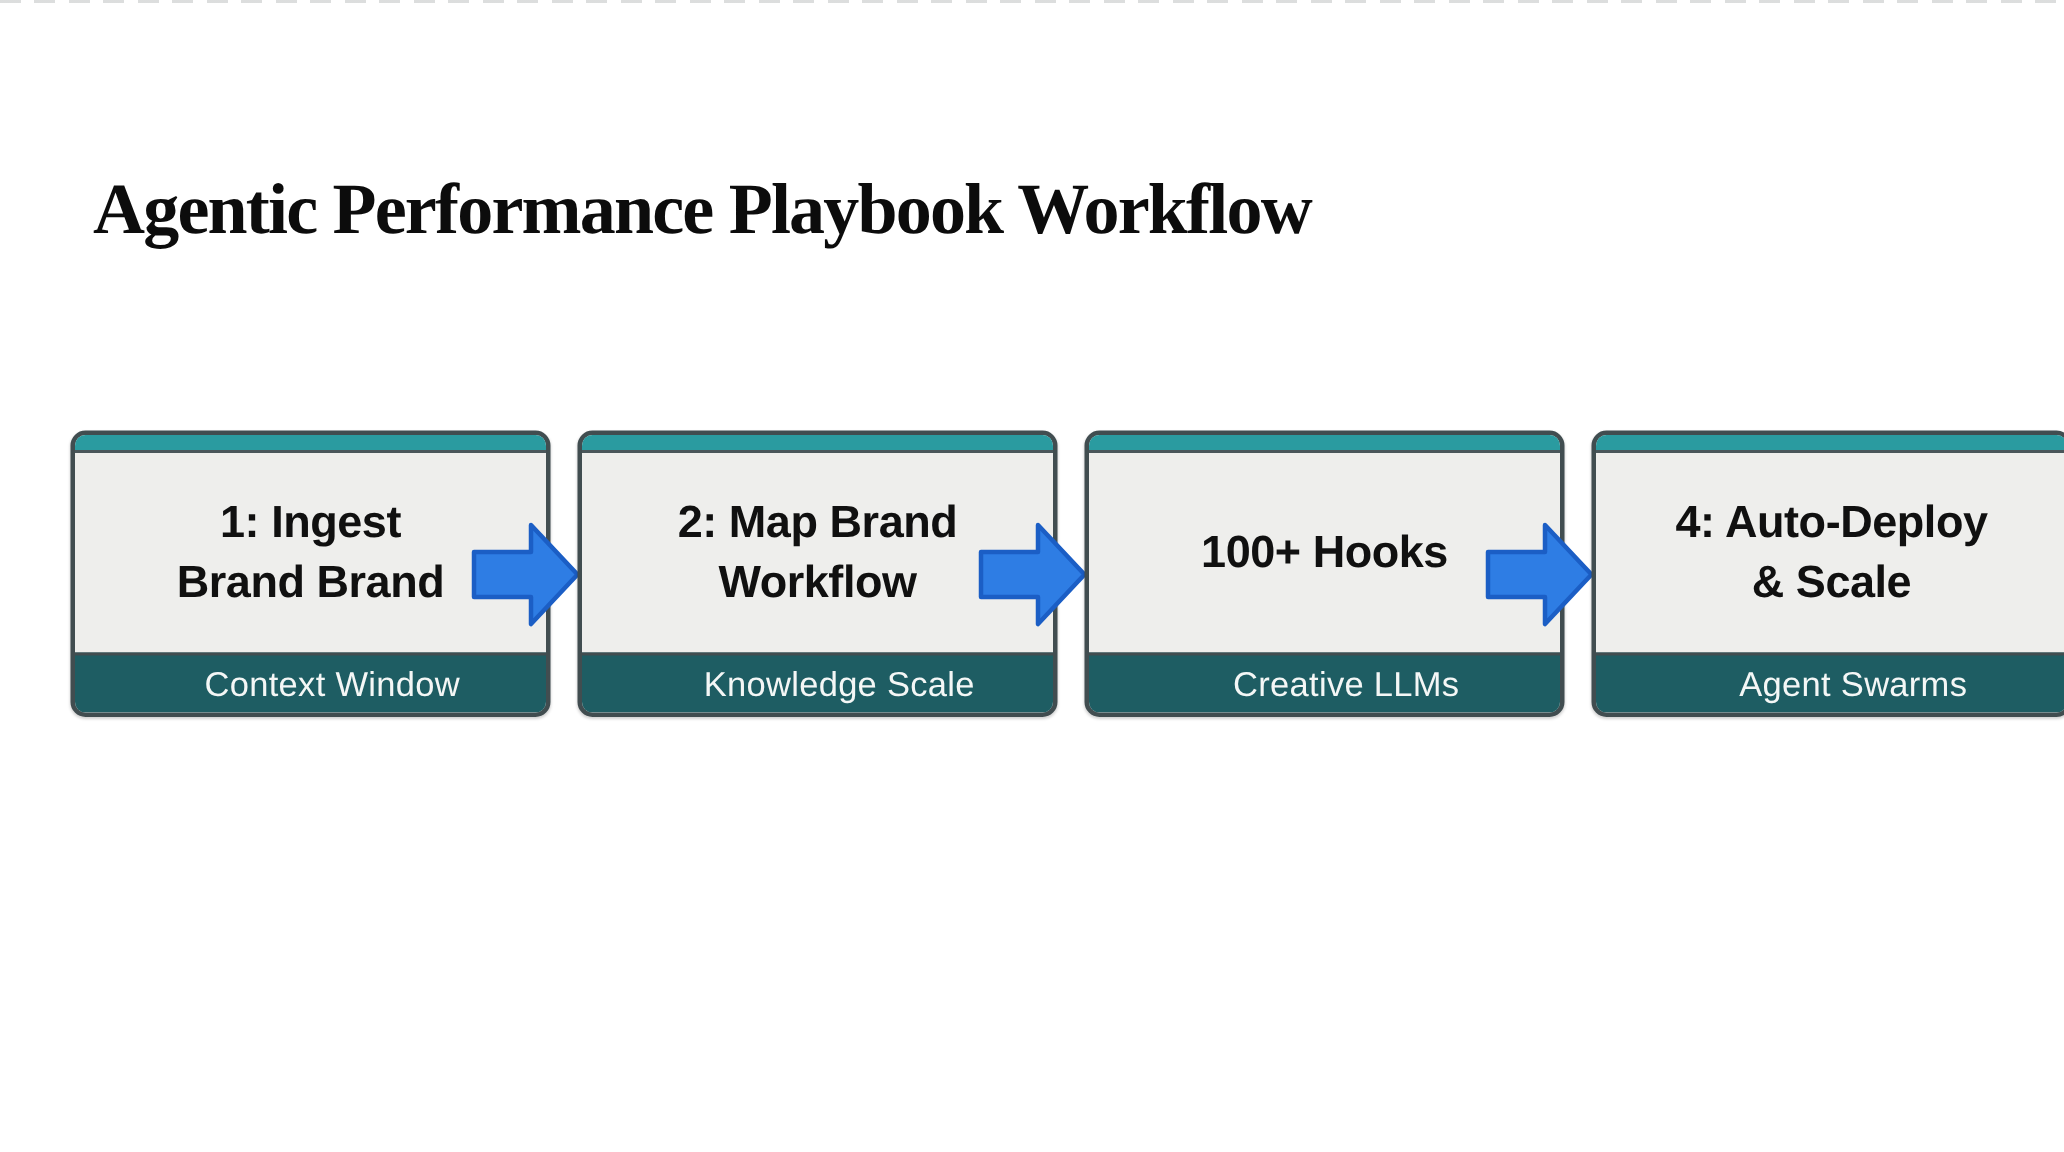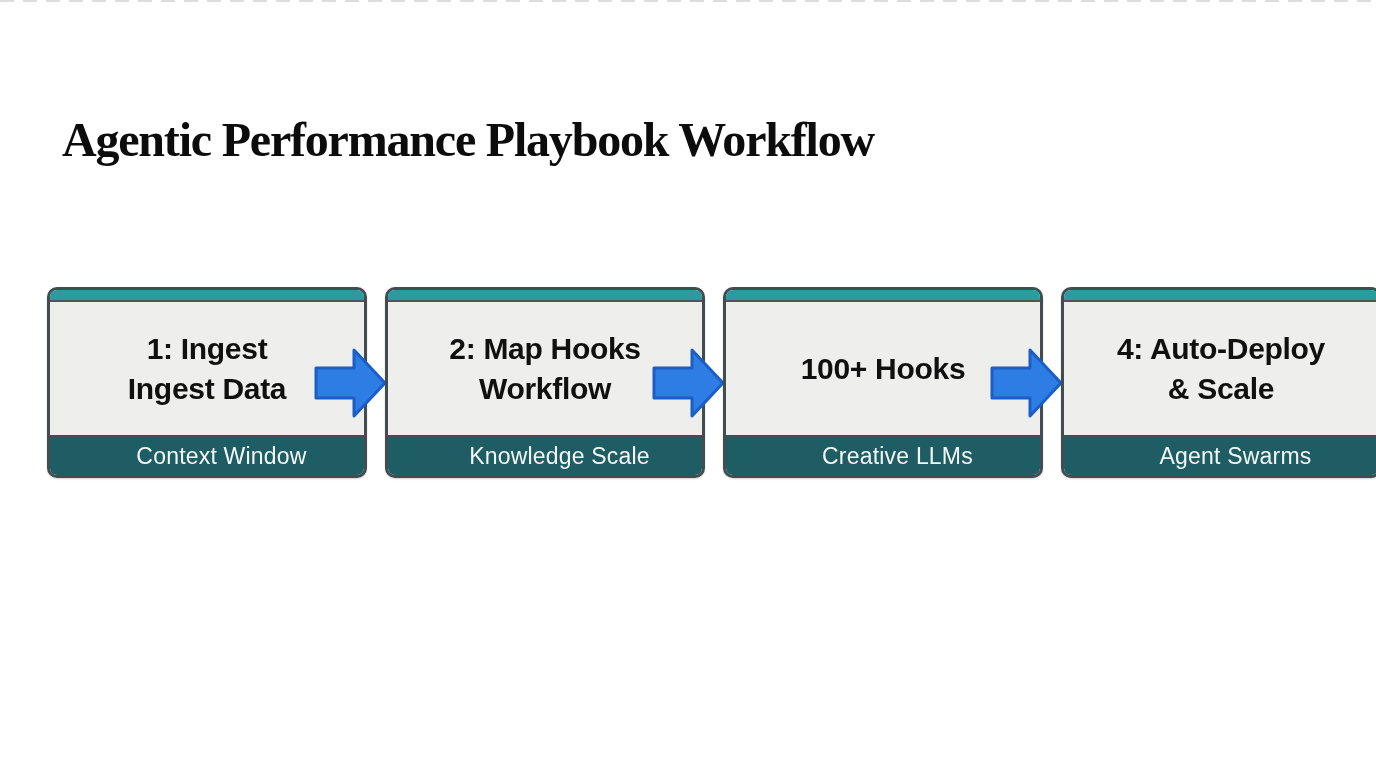--- a/index.html
+++ b/index.html
@@ -77,35 +77,35 @@
 
 <div class="top-edge-artifact"></div>
 
 <h1 class="page-title">Agentic Performance Playbook Workflow</h1>
 
 <div class="step" style="left:47px">
   <div class="step-top"></div>
   <div class="step-body">
     <div>
       <span>1: Ingest</span>
-      <span>Ingest Data</span>
+      <span>Brand Brand</span>
     </div>
   </div>
   <div class="step-label">Context Window</div>
 </div>
 
 <svg class="arrow" style="left:314px" width="74" height="72" viewBox="0 0 74 72">
   <polygon points="2,21 40,21 40,3 71,36 40,69 40,51 2,51"></polygon>
 </svg>
 
 <div class="step" style="left:385px">
   <div class="step-top"></div>
   <div class="step-body">
     <div>
-      <span>2: Map Hooks</span>
+      <span>2: Map Brand</span>
       <span>Workflow</span>
     </div>
   </div>
   <div class="step-label">Knowledge Scale</div>
 </div>
 
 <svg class="arrow" style="left:652px" width="74" height="72" viewBox="0 0 74 72">
   <polygon points="2,21 40,21 40,3 71,36 40,69 40,51 2,51"></polygon>
 </svg>
 

